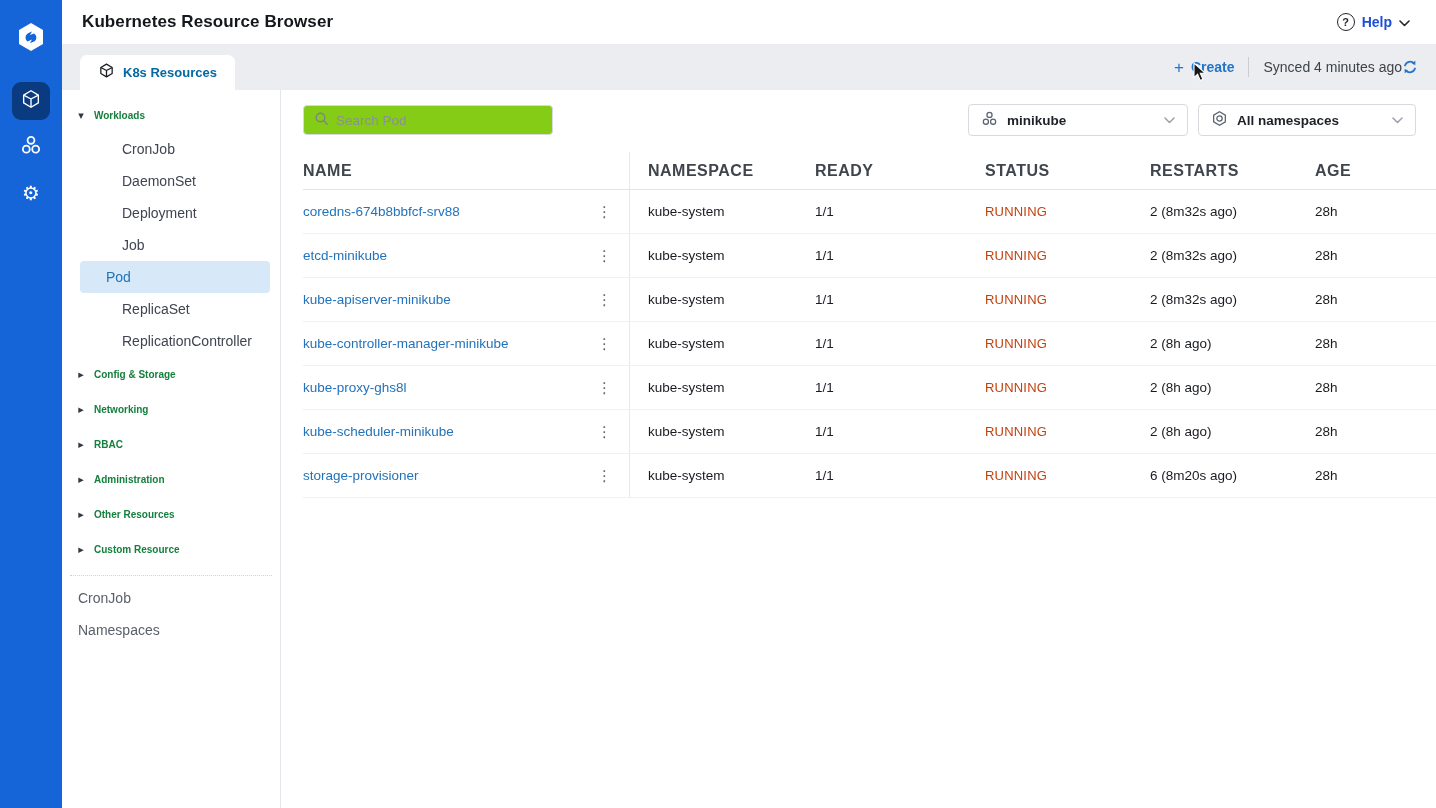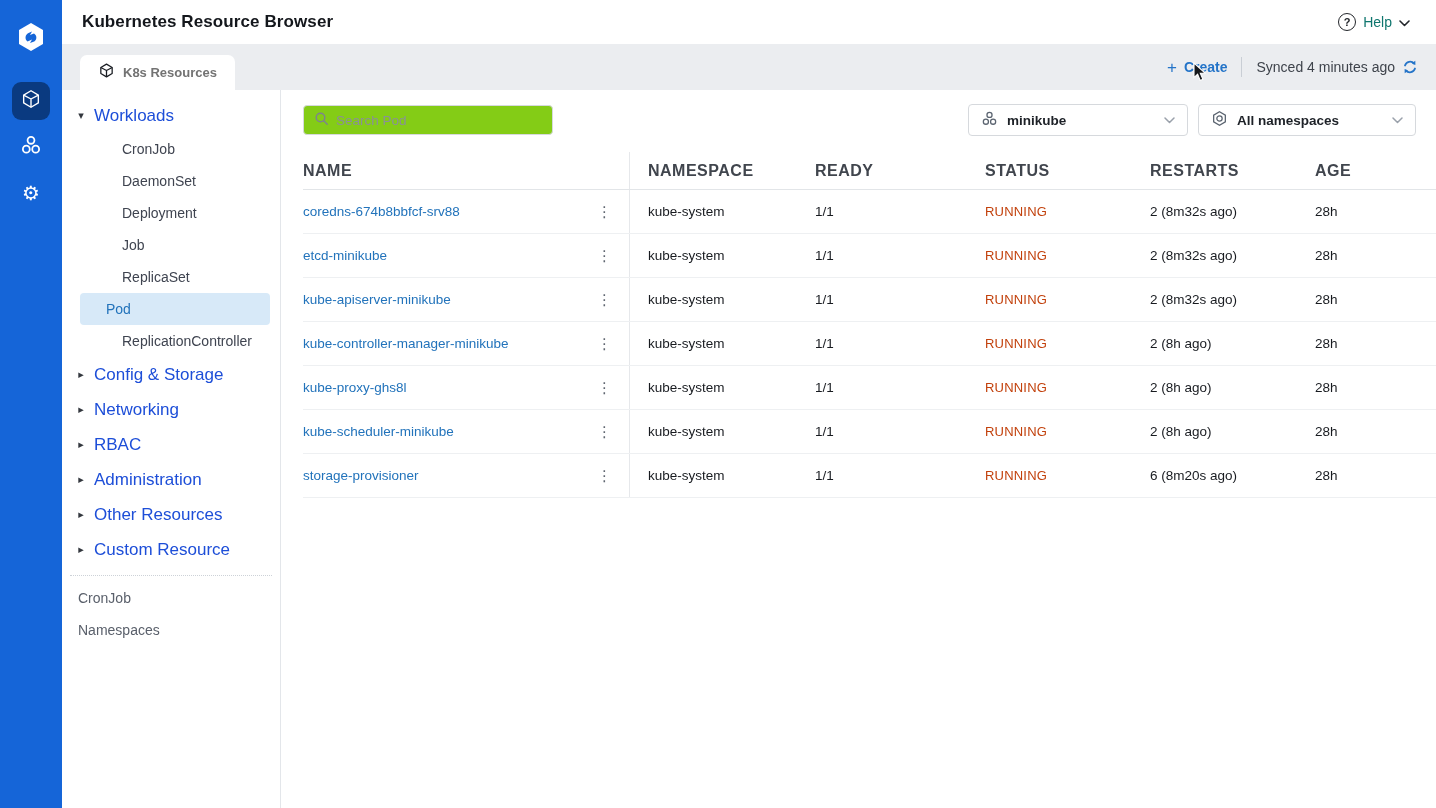--- a/index.html
+++ b/index.html
@@ -32,52 +32,52 @@
     background: #fff; display: flex; align-items: center; justify-content: space-between;
     padding: 0 26px 0 20px;
   }
   .topbar .title { font-size: 17px; font-weight: 700; color: #14171c; letter-spacing: .1px; }
   .help { display: flex; align-items: center; gap: 7px; cursor: pointer; }
   .help .qmark {
     width: 18px; height: 18px; border: 1.7px solid #23262b; border-radius: 50%;
     display: flex; align-items: center; justify-content: center;
     font-size: 11px; font-weight: 700; color: #23262b;
   }
-  .help .help-label { font-size: 14px; font-weight: 400; color: #0f766e; }
+  .help .help-label { font-size: 14px; font-weight: 700; color: #1d4ed8; }
 
   
   .strip {
     position: absolute; left: 62px; top: 44px; width: 1374px; height: 46px;
     background: #ebedf0; display: flex; align-items: flex-end; justify-content: space-between;
   }
   .tab {
     margin-left: 18px; height: 35px; background: #fff; border-radius: 7px 7px 0 0;
     display: flex; align-items: center; gap: 8px; padding: 0 18px; cursor: pointer;
   }
-  .tab .tab-label { font-size: 13px; font-weight: 700; color: #737373; }
+  .tab .tab-label { font-size: 13px; font-weight: 700; color: #0369a1; }
   .strip-right { display: flex; align-items: center; gap: 14px; height: 100%; padding-right: 18px; }
   .create-btn { display: flex; align-items: center; gap: 7px; cursor: pointer; }
   .create-btn .plus-glyph { color: #2474c8; font-size: 17px; font-weight: 500; line-height: 1; }
   .create-btn .create-label { color: #2474c8; font-size: 14px; font-weight: 600; }
   .strip-divider { width: 1px; height: 20px; background: #c9ced5; }
-  .synced { display: flex; align-items: center; gap: 7px; }
+  .synced { display: flex; align-items: center; gap: 0; }
   .synced .synced-label { font-size: 14px; color: #3e434b; }
   .sync-btn { cursor: pointer; display: flex; align-items: center; }
 
   
   .sidebar {
     position: absolute; left: 62px; top: 90px; width: 219px; height: 718px;
     background: #fff; border-right: 1px solid #e3e6ea; padding-top: 8px;
   }
   .nav-group {
     height: 35px; display: flex; align-items: center; gap: 8px;
     padding-left: 14px; cursor: pointer;
   }
   .nav-group .tri { font-size: 11px; color: #33373e; width: 10px; text-align: center; }
-  .nav-group .group-label { font-size: 17px; font-weight: 400; color: #1d4ed8; }
+  .nav-group .group-label { font-size: 10px; font-weight: 700; color: #15803d; }
   .nav-sub {
     height: 32px; display: flex; align-items: center;
     padding-left: 60px; font-size: 14px; color: #3f4450; cursor: pointer;
   }
   .nav-sub.selected {
     background: #d7e9f8; color: #2273bb; border-radius: 4px;
     margin: 0 10px 0 18px; padding-left: 26px;
   }
   .nav-divider { border-top: 1px dotted #cdd2d8; margin: 8px 8px 6px 8px; }
   .nav-foot {
@@ -223,25 +223,25 @@
   </div>
         <div class="nav-sub">
     <span>DaemonSet</span>
   </div>
         <div class="nav-sub">
     <span>Deployment</span>
   </div>
         <div class="nav-sub">
     <span>Job</span>
   </div>
-        <div class="nav-sub">
-    <span>ReplicaSet</span>
-  </div>
         <div class="nav-sub selected">
     <span>Pod</span>
+  </div>
+        <div class="nav-sub">
+    <span>ReplicaSet</span>
   </div>
         <div class="nav-sub">
     <span>ReplicationController</span>
   </div>
         <div class="nav-group">
     <span class="tri">▸</span>
     <span class="group-label">Config &amp; Storage</span>
   </div>
         <div class="nav-group">
     <span class="tri">▸</span>

